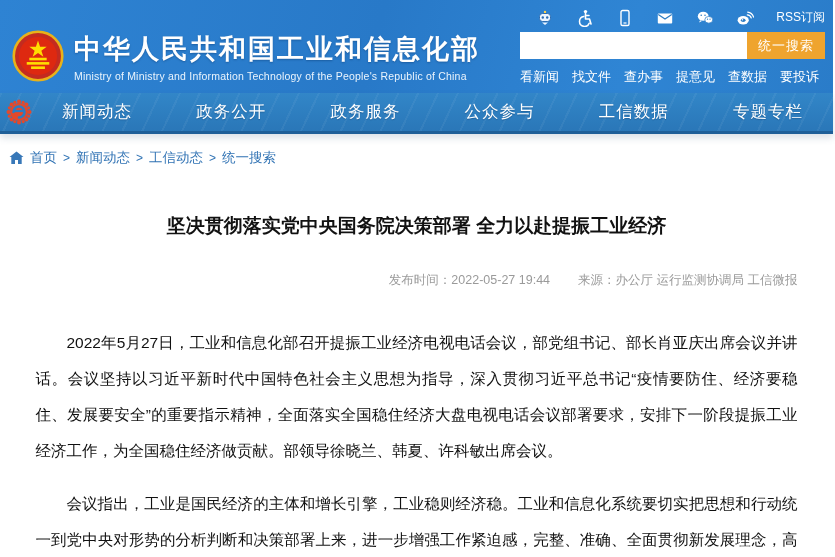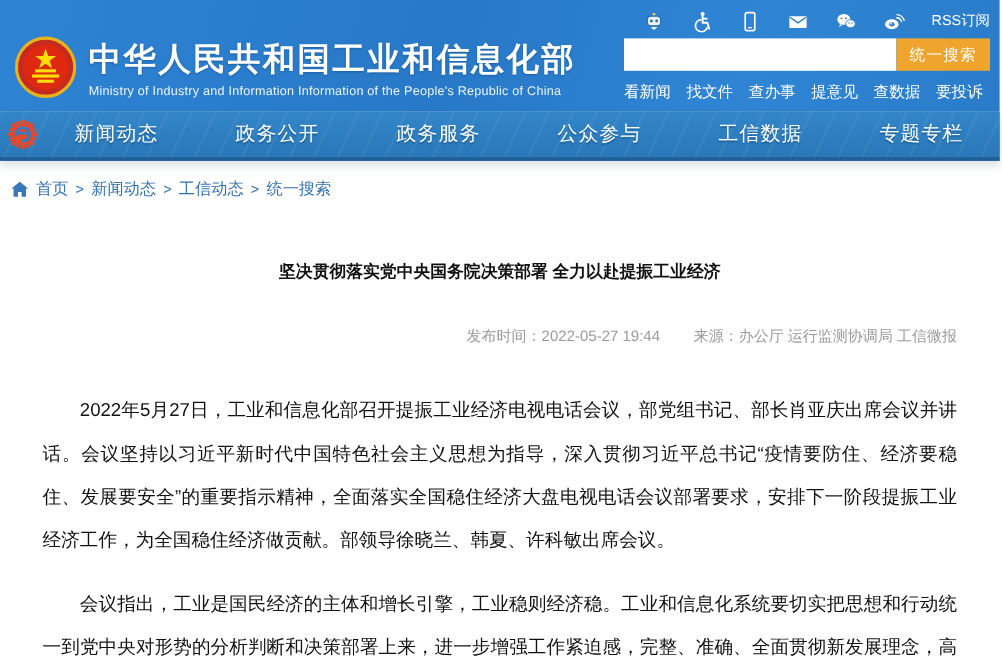--- a/index.html
+++ b/index.html
@@ -76,21 +76,21 @@
     padding:15px 0 0 9px; font-size:13.5px; color:#3173b4;
   }
   .breadcrumb .home-icon { width:15px; height:14px; display:inline-flex; }
   .breadcrumb a { color:#3173b4; text-decoration:none; cursor:pointer;text-align:right; }
   .breadcrumb .sep { color:#3173b4; font-size:12px; }
 
   
   .article { width:762px; margin:0 auto; }
   .article-title {
     margin-top:42px; text-align:center; color:#111;
-    font-size:14px; font-weight:bold; line-height:34px;
+    font-size:19px; font-weight:bold; line-height:34px;
     font-family:"Liberation Sans","DejaVu Sans",sans-serif;
   }
   .article-meta {
     margin-top:29px; text-align:right; color:#9a9a9a; font-size:12.5px;
   }
   .article-meta .gap { display:inline-block; width:28px; }
   .article-body { margin-top:36px; }
   .article-body p {
     font-size:15.5px; color:#111; line-height:36px;
     text-indent:2em; text-align:justify;
@@ -164,21 +164,21 @@
           <circle cx="30" cy="30" r="28" fill="#c32b20"></circle>
           <circle cx="30" cy="30" r="28" fill="none" stroke="#e8b21a" stroke-width="3"></circle>
           <circle cx="30" cy="30" r="22" fill="#de2910"></circle>
           <polygon points="30,12 32.4,19.2 40,19.2 33.9,23.8 36.2,31 30,26.6 23.8,31 26.1,23.8 20,19.2 27.6,19.2" fill="#ffde00"></polygon>
           <rect x="20" y="32" width="20" height="3" fill="#ffde00"></rect>
           <rect x="17" y="37" width="26" height="3" fill="#ffde00"></rect>
           <rect x="22" y="42" width="16" height="3" fill="#ffde00"></rect>
         </svg>
         <div class="brand-text">
           <div class="cn">中华人民共和国工业和信息化部</div>
-          <div class="en">Ministry of Industry and Information Information of the People's Republic of China</div>
+          <div class="en">Ministry of Ministry and Information Technology of the People's Republic of China</div>
         </div>
       </div>
 
       <div class="search-area">
         <div class="search-row">
           <input class="search-input" type="text" placeholder="" style="">
           <button class="search-btn">统一搜索</button>
         </div>
         <div class="quick-links">
           <a>看新闻</a>

